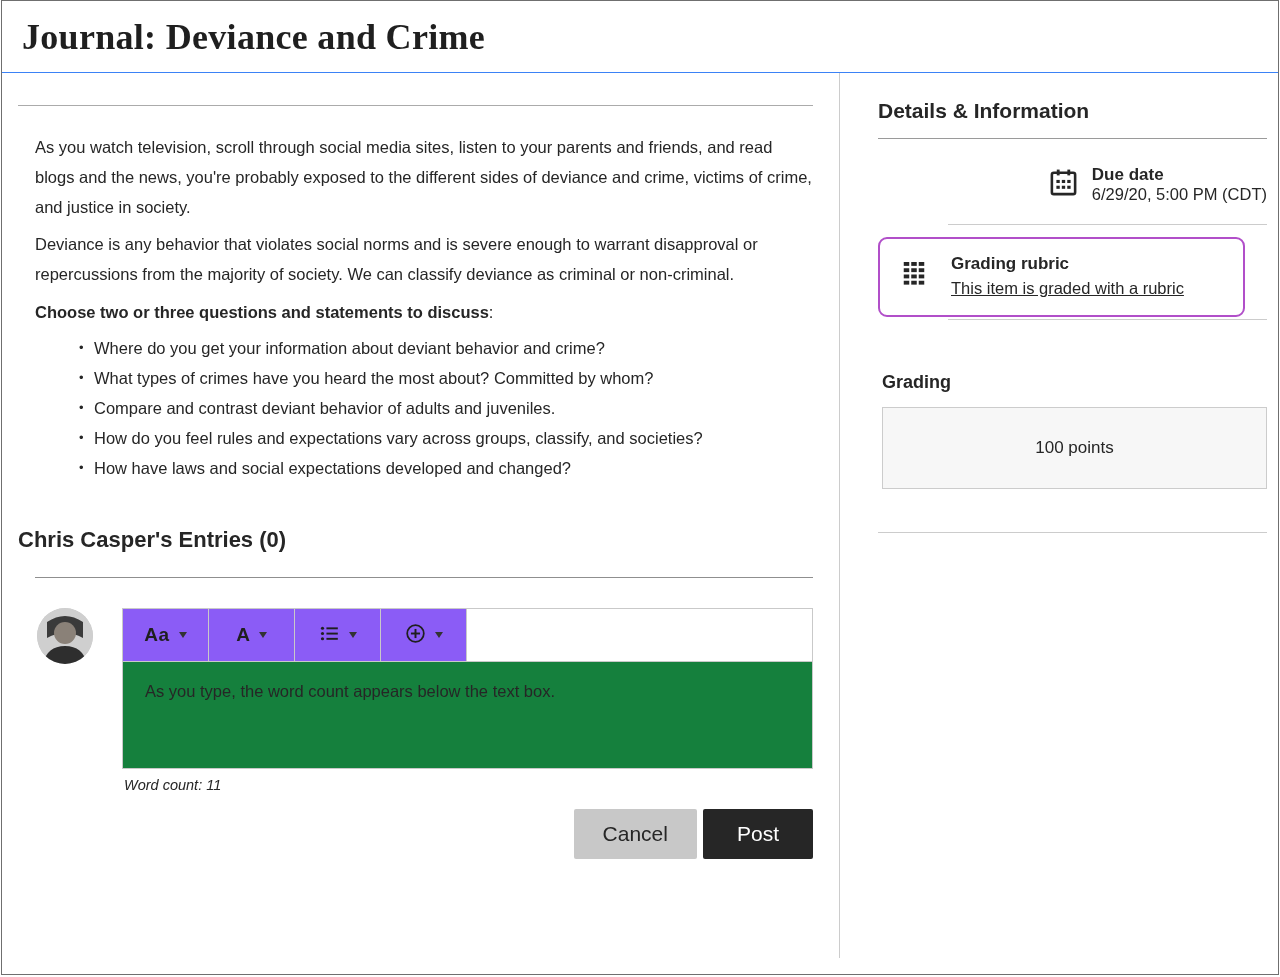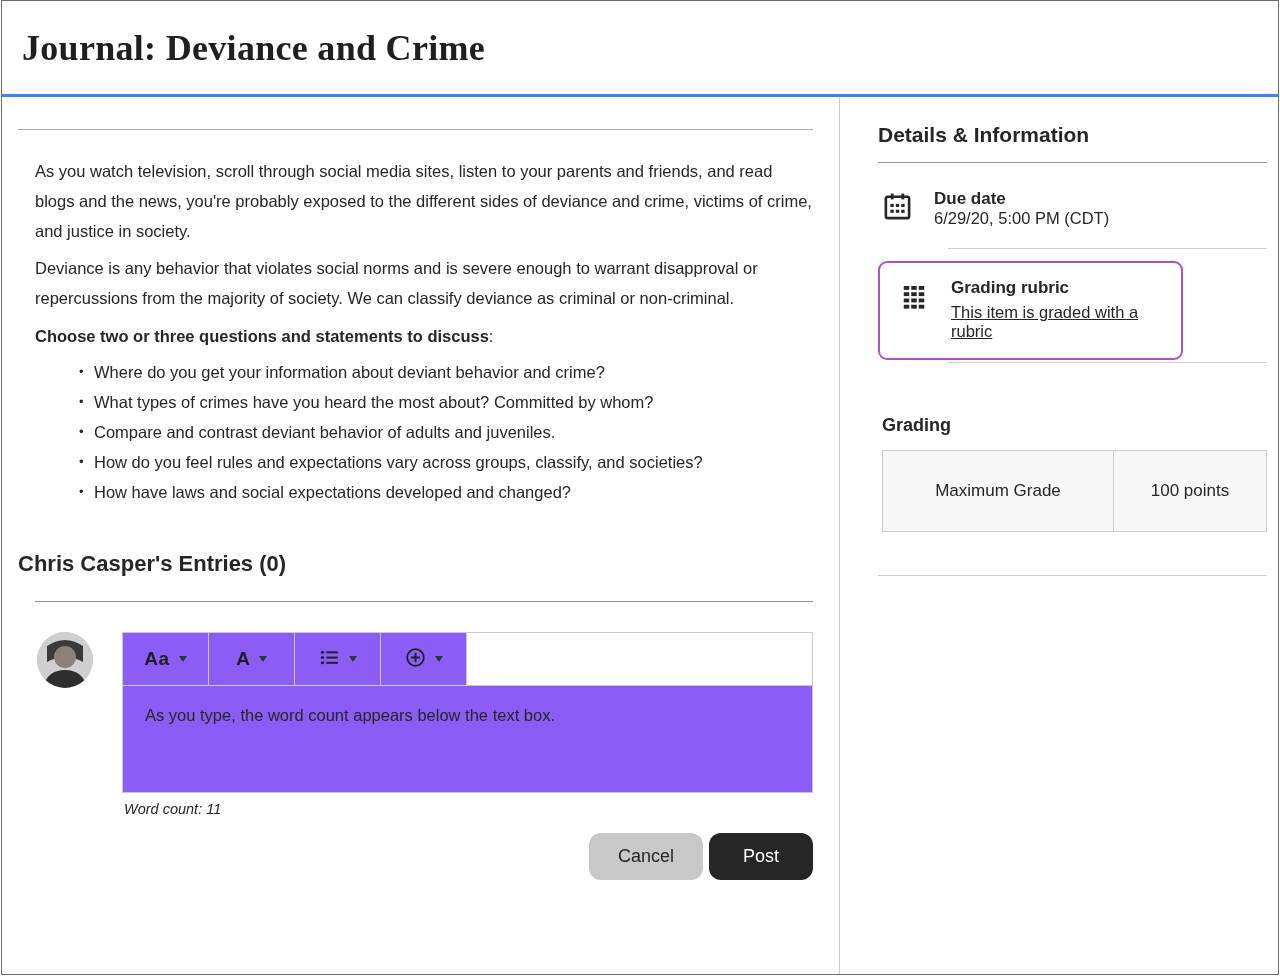--- a/index.html
+++ b/index.html
@@ -10,22 +10,22 @@
     width: 1278px;
     height: 975px;
     margin: 0 auto;
     border: 1px solid #6f6f6f;
     background: #ffffff;
     overflow: hidden;
   }
 
   
   .header {
-    height: 96px;
-    border-bottom: 3px solid #3b82f6;
+    height: 72px;
+    border-bottom: 1px solid #3b82f6;
     display: flex;
     align-items: center;
     padding: 0 20px;
     text-align: right;
   }
   .header h1 {
     font-family: "Liberation Serif", serif;
     font-size: 36px;
     font-weight: 600;
     color: #1f1f1f;
@@ -75,38 +75,38 @@
   .glyph.small-pair { letter-spacing: 0.5px; }
   .caret {
     width: 0; height: 0;
     border-left: 4.5px solid transparent;
     border-right: 4.5px solid transparent;
     border-top: 6px solid #333;
   }
   .textbox {
     border: 1px solid #c9c9c9; border-top: none;
     height: 107px; padding: 20px 22px;
-    font-size: 16.5px; color: #262626; background: #8b5cf6;
+    font-size: 16.5px; color: #262626; background: #15803d;
   }
   .word-count { font-style: italic; font-size: 14.5px; color: #262626; margin: 8px 0 0 2px; }
   .actions { display: flex; justify-content: flex-end; gap: 6px; margin-top: 16px; }
-  .btn { border: none; border-radius: 12px; font-size: 18px; font-family: "Liberation Sans", sans-serif; cursor: pointer; text-align: right; }
+  .btn { border: none; border-radius: 2px; font-size: 21px; font-family: "Liberation Sans", sans-serif; cursor: pointer; text-align: right; }
   .btn-cancel { background: #c8c8c8; color: #262626; padding: 13px 29px; }
   .btn-post { background: #262626; color: #ffffff; padding: 13px 34px; }
 
   
   .details-heading { font-size: 21px; font-weight: 600; color: #262626; }
   .right .rule { margin-top: 15px; border-top-color: #9a9a9a; }
-  .detail-row { display: flex; gap: 20px; margin-top: 26px; padding-left: 4px; align-items: flex-start; }
+  .detail-row { display: flex; gap: 12px; margin-top: 26px; padding-left: 4px; align-items: flex-start; justify-content: flex-end; }
   .detail-icon { width: 32px; flex: none; padding-top: 2px; }
   .detail-label { font-weight: 700; font-size: 17px; color: #262626; }
   .detail-value { font-size: 16.5px; color: #262626; }
   .sub-rule { border: none; border-top: 1px solid #cccccc; margin: 20px 0 0 70px; }
   .rubric-box {
-    width: 305px;
+    width: 367px;
     border: 2px solid #b14fc9;
     border-radius: 9px;
     margin-top: 12px;
     padding: 15px 16px 17px 20px;
     display: flex; gap: 19px; align-items: flex-start;
   }
   .rubric-box .detail-icon { padding-top: 3px; }
   .rubric-link {
     display: inline-block;
     font-size: 16.5px; color: #262626;
@@ -257,20 +257,19 @@
         </span>
         <div>
           <div class="detail-label">Grading rubric</div>
           <a class="rubric-link">This item is graded with a rubric</a>
         </div>
       </div>
       <hr class="rubric-sub-rule">
 
       <div class="grading-heading">Grading</div>
       <div class="grading-table">
-        <div class="g-cell g-label">Maximum Grade</div>
         <div class="g-cell g-value">100 points</div>
       </div>
       <hr class="final-rule">
 
     </div>
   </div>
 </div>
 
 </body></html>

